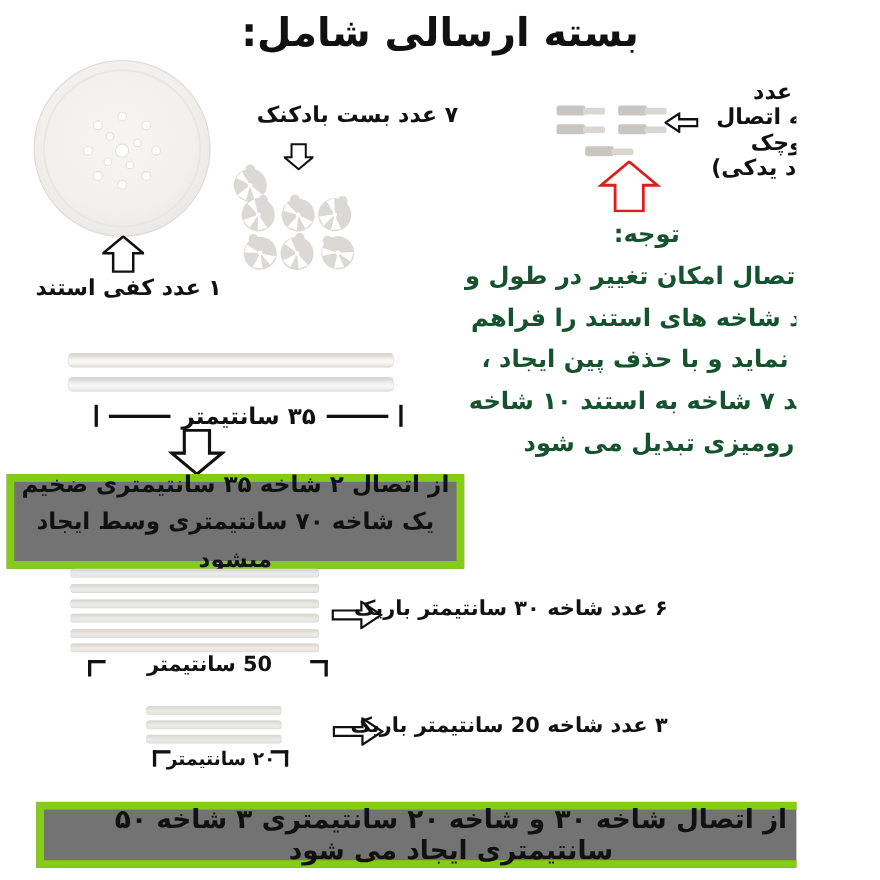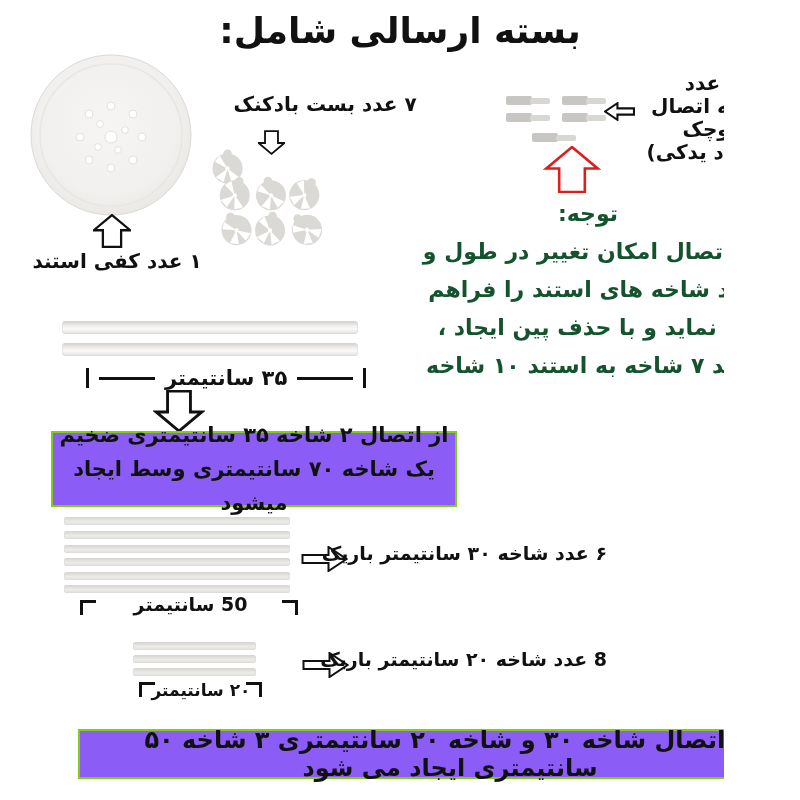--- a/index.html
+++ b/index.html
@@ -30,23 +30,23 @@
   .pin .pa { position:absolute; left:0; top:0; width:26px; height:9px; background:#c7c6c3; border-radius:2px; }
   .pin .pb { position:absolute; left:24px; top:1.5px; width:20px; height:6px; background:#d8d7d4; border-radius:2px; }
   
   .measure { position:absolute; display:flex; align-items:center; column-gap:10px; }
   .m-tick { width:3px; height:20px; background:#111; }
   .m-line { height:3px; background:#111; width:56px; }
   .bracket-l { position:absolute; width:13px; height:12px; border-left:3px solid #111; border-top:3px solid #111; }
   .bracket-r { position:absolute; width:13px; height:12px; border-right:3px solid #111; border-top:3px solid #111; }
   
   .note-box {
-    position:absolute; border:2px solid #84cc16; background:#8b5cf6;
+    position:absolute; border:7px solid #84cc16; background:#737373;
     display:flex; flex-direction:column; justify-content:center;
-    text-align:center; font-weight:bold;margin-left:45px;
+    text-align:center; font-weight:bold;
   }
   .notice-par { text-align:center; font-weight:bold; font-size:22px; line-height:38px; }
   svg.arrow { display:block; }
 </style>
 </head>
 <body>
 
 <div class="canvas">
 
   <div class="abs title fa">بسته ارسالی شامل:</div>
@@ -181,20 +181,21 @@
   <svg class="abs arrow" style="left:543px; top:146px;" width="58" height="47" viewBox="0 0 50 44">
     <polygon points="25,1 49,21 37,21 37,43 13,43 13,21 1,21" fill="#fff" stroke="#e01d1d" stroke-width="2.4"></polygon>
   </svg>
 
   <div class="abs fa lbl red" style="left:533px; top:201px; width:110px; text-align:center; font-size:22px;">توجه:</div>
   <div class="abs fa notice-par red" style="left:403px; top:233px; width:392px;">
     <div>پین اتصال امکان تغییر در طول و</div>
     <div>تعداد شاخه های استند را فراهم</div>
     <div>می نماید و  با حذف پین ایجاد ،</div>
     <div>استند ۷ شاخه به استند ۱۰ شاخه</div>
+    <div>رومیزی تبدیل می شود</div>
   </div>
 
   <div class="stick" style="left:62px; top:321px; width:296px; height:13px;"></div>
   <div class="stick" style="left:62px; top:343px; width:296px; height:13px;"></div>
 
   <div class="measure" style="left:86px; top:366px;">
     <span class="m-tick"></span>
     <span class="m-line"></span>
     <span class="lbl fa" style="font-size:21px;">۳۵ سانتیمتر</span>
     <span class="m-line"></span>
@@ -226,21 +227,21 @@
   <div class="abs fa lbl" style="left:108px; top:593px; width:165px; text-align:center; font-size:19px;">50 سانتیمتر</div>
   <div class="bracket-r" style="left:282px; top:600px;"></div>
 
   <div class="stick thin" style="left:133px; top:642px; width:123px; height:8px;"></div>
   <div class="stick thin" style="left:133px; top:655px; width:123px; height:8px;"></div>
   <div class="stick thin" style="left:133px; top:668px; width:123px; height:8px;"></div>
 
   <svg class="abs arrow" style="left:302px; top:652px;" width="47" height="26" viewBox="0 0 46 26">
     <polygon points="1,9 27,9 27,1 45,13 27,25 27,17 1,17" fill="#fff" stroke="#111" stroke-width="2"></polygon>
   </svg>
-  <div class="abs fa lbl" style="left:352px; top:648px; width:255px; text-align:center; font-size:19px;">8 عدد شاخه ۲۰ سانتیمتر باریک</div>
+  <div class="abs fa lbl" style="left:352px; top:648px; width:255px; text-align:center; font-size:19px;">۳ عدد شاخه 20 سانتیمتر باریک</div>
 
   <div class="bracket-l" style="left:139px; top:682px;"></div>
   <div class="bracket-r" style="left:246px; top:682px;"></div>
   <div class="abs fa lbl" style="left:145px; top:680px; width:112px; text-align:center; font-size:17px;">۲۰ سانتیمتر</div>
 
   <div class="note-box fa" style="left:33px; top:729px; width:740px; height:46px; font-size:24px;">
     <div>از اتصال شاخه ۳۰ و شاخه ۲۰ سانتیمتری ۳ شاخه ۵۰ سانتیمتری ایجاد می شود</div>
   </div>
 
 </div>

